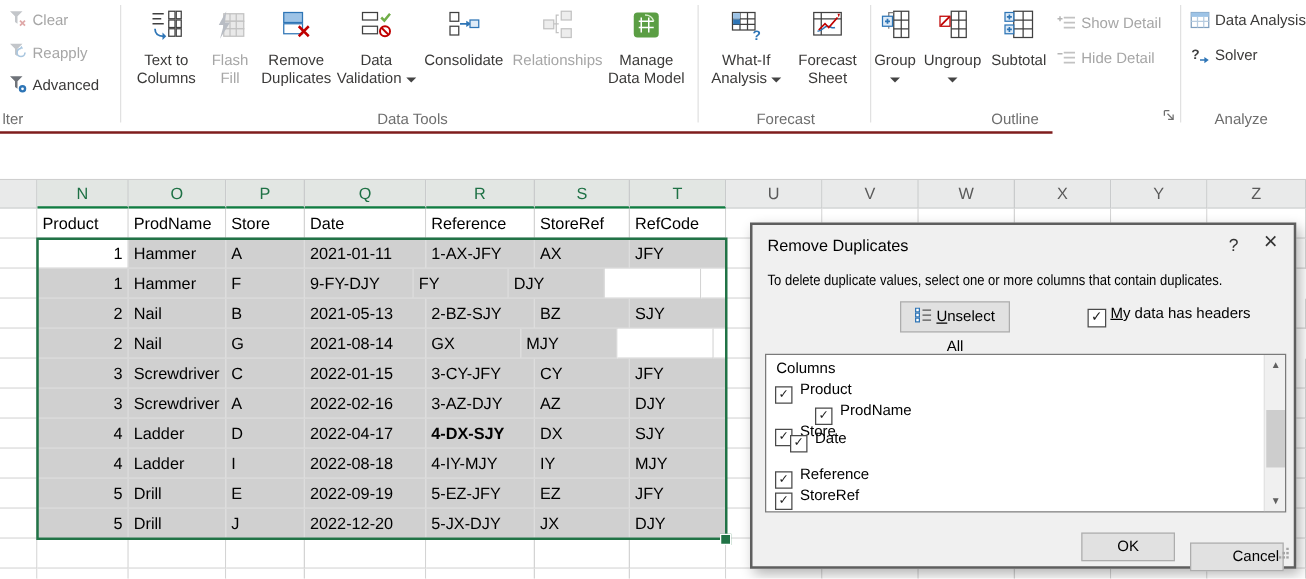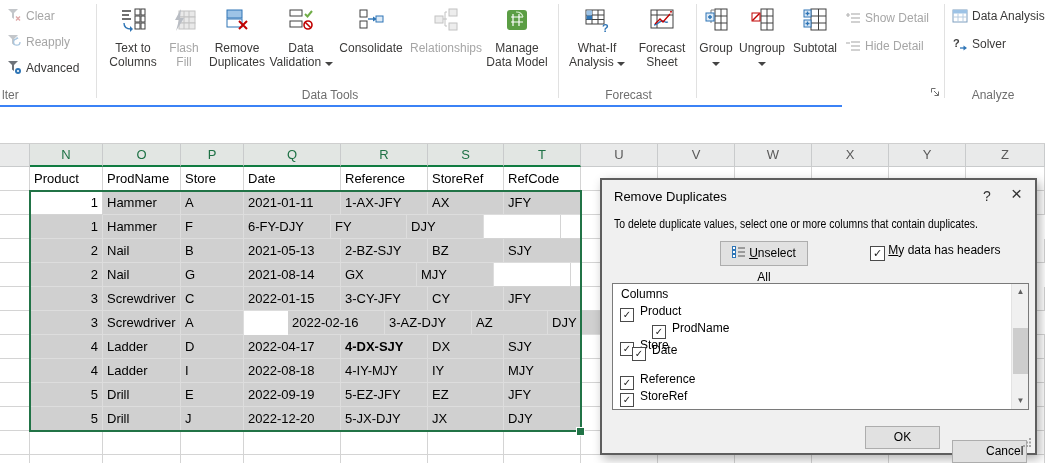--- a/index.html
+++ b/index.html
@@ -1,21 +1,21 @@
 <!DOCTYPE html>
 <html><head>
 <meta charset="utf-8">
 <style>
   html,body{margin:0;padding:0;background:#fff;}
   #app{position:relative;width:1045px;height:463px;overflow:hidden;
        font-family:"Liberation Sans",sans-serif;background:#fff;}
 
   
   #ribbon{position:absolute;left:0;top:0;width:842px;height:105px;background:#fff;
-          border-bottom:2px solid #3b82f6;z-index:5;font-size:12px;color:#3B3A39;}
+          border-bottom:2px solid #7f1d1d;z-index:5;font-size:12px;color:#3B3A39;}
   .vsep{position:absolute;top:4px;height:94px;width:1px;background:#E1E1E1;}
   .grplabel{position:absolute;bottom:3px;font-size:12px;color:#6E6E6E;text-align:center;}
   .bigbtn{position:absolute;top:3px;height:96px;text-align:center;cursor:default;}
   .bigbtn .ic{display:block;height:32px;padding-top:4px;}
   .bigbtn .lbl{display:block;line-height:14px;margin-top:2px;}
   .smallbtn{position:absolute;height:20px;line-height:20px;white-space:nowrap;}
   .smallbtn .ic{display:inline-block;vertical-align:-3px;margin-right:4px;}
   .dis{color:#A6A6A6;}
   .chev{display:inline-block;width:0;height:0;border-left:4px solid transparent;
         border-right:4px solid transparent;border-top:4px solid #444;margin-top:3px;}
@@ -62,21 +62,21 @@
            border:1px solid #7A7A7A;box-sizing:border-box;overflow:hidden;}
   #columns-label{position:absolute;left:8px;top:3px;}
   .lbitem{position:absolute;left:7px;white-space:nowrap;}
   .lbitem .cbx{width:12px;height:12px;line-height:11px;font-size:10px;margin-right:6px;}
   #lb-scroll{position:absolute;right:0;top:0;width:17px;height:125px;background:#F0F0F0;
              border-left:1px solid #E3E3E3;box-sizing:border-box;}
   .scr-arrow{position:absolute;left:0;width:17px;height:16px;text-align:center;
              font-size:8px;color:#606060;line-height:16px;}
   #scr-thumb{position:absolute;left:1px;top:44px;width:15px;height:46px;background:#CDCDCD;}
   #btn-ok{left:263px;top:246px;width:75px;height:23px;line-height:20px;}
-  #btn-cancel{left:350px;top:260px;width:75px;height:23px;line-height:20px;padding-left:33px;}
+  #btn-cancel{left:350px;top:254px;width:75px;height:23px;line-height:20px;padding-left:33px;}
   #grip{position:absolute;right:3px;bottom:3px;}
   u{text-decoration:underline;}
 </style>
 </head>
 <body>
 
 <div id="app">
 
   <div id="ribbon">
 
@@ -305,20 +305,21 @@
     </div>
     <div class="smallbtn dis" style="left:845px;top:36px;">
       <span class="ic">
         <svg width="16" height="14">
             <path d="M1 4h4" stroke="#B5B5B5" stroke-width="1.2"></path>
             <path d="M6 3h9M6 7h9M6 11h9" stroke="#C2C2C2" stroke-width="1.4"></path>
           </svg>
       </span><span>Hide Detail</span>
     </div>
 
+    <div class="grplabel" style="left:697px;width:230px;">Outline</div>
     <div style="position:absolute;left:930px;bottom:4px;">
       <svg width="11" height="11">
           <path d="M1.5 1.5h4M1.5 1.5v4" stroke="#6E6E6E" fill="none"></path>
           <path d="M4 4l4.5 4.5M8.5 4.5v4h-4" stroke="#6E6E6E" fill="none"></path>
         </svg>
     </div>
     <div class="vsep" style="left:944px;"></div>
 
     <div class="smallbtn" style="left:952px;top:6px;">
       <span class="ic">
@@ -389,21 +390,21 @@
           <div class="cell" style="width: 77px;"></div>
           <div class="cell" style="width: 77px;"></div>
           <div class="cell" style="width: 77px;"></div>
           <div class="cell" style="width: 79px;"></div>
         </div>
         <div class="srow">
           <div class="cell" style="width: 30px;"></div>
           <div class="cell selfill num" style="width: 73px;">1</div>
           <div class="cell selfill" style="width: 78px;">Hammer</div>
           <div class="cell selfill" style="width: 63px;">F</div>
-          <div class="cell selfill" style="width: 87px;">6-FY-DJY</div>
+          <div class="cell selfill" style="width: 87px;">9-FY-DJY</div>
           <div class="cell selfill" style="width: 76px;">FY</div>
           <div class="cell selfill" style="width: 77px;">DJY</div>
           <div class="cell" style="width: 77px;"></div>
           <div class="cell" style="width: 77px;"></div>
           <div class="cell" style="width: 77px;"></div>
           <div class="cell" style="width: 77px;"></div>
           <div class="cell" style="width: 77px;"></div>
           <div class="cell" style="width: 79px;"></div>
         </div>
         <div class="srow">
@@ -451,21 +452,21 @@
           <div class="cell" style="width: 77px;"></div>
           <div class="cell" style="width: 77px;"></div>
           <div class="cell" style="width: 77px;"></div>
           <div class="cell" style="width: 79px;"></div>
         </div>
         <div class="srow">
           <div class="cell" style="width: 30px;"></div>
           <div class="cell selfill num" style="width: 73px;">3</div>
           <div class="cell selfill" style="width: 78px;">Screwdriver</div>
           <div class="cell selfill" style="width: 63px;">A</div>
-          <div class="cell selfill" style="width: 97px; margin-left: 44px;">2022-02-16</div>
+          <div class="cell selfill" style="width: 97px;">2022-02-16</div>
           <div class="cell selfill" style="width: 87px;">3-AZ-DJY</div>
           <div class="cell selfill" style="width: 76px;">AZ</div>
           <div class="cell selfill" style="width: 77px;">DJY</div>
           <div class="cell" style="width: 77px;"></div>
           <div class="cell" style="width: 77px;"></div>
           <div class="cell" style="width: 77px;"></div>
           <div class="cell" style="width: 77px;"></div>
           <div class="cell" style="width: 77px;"></div>
           <div class="cell" style="width: 79px;"></div>
         </div>

